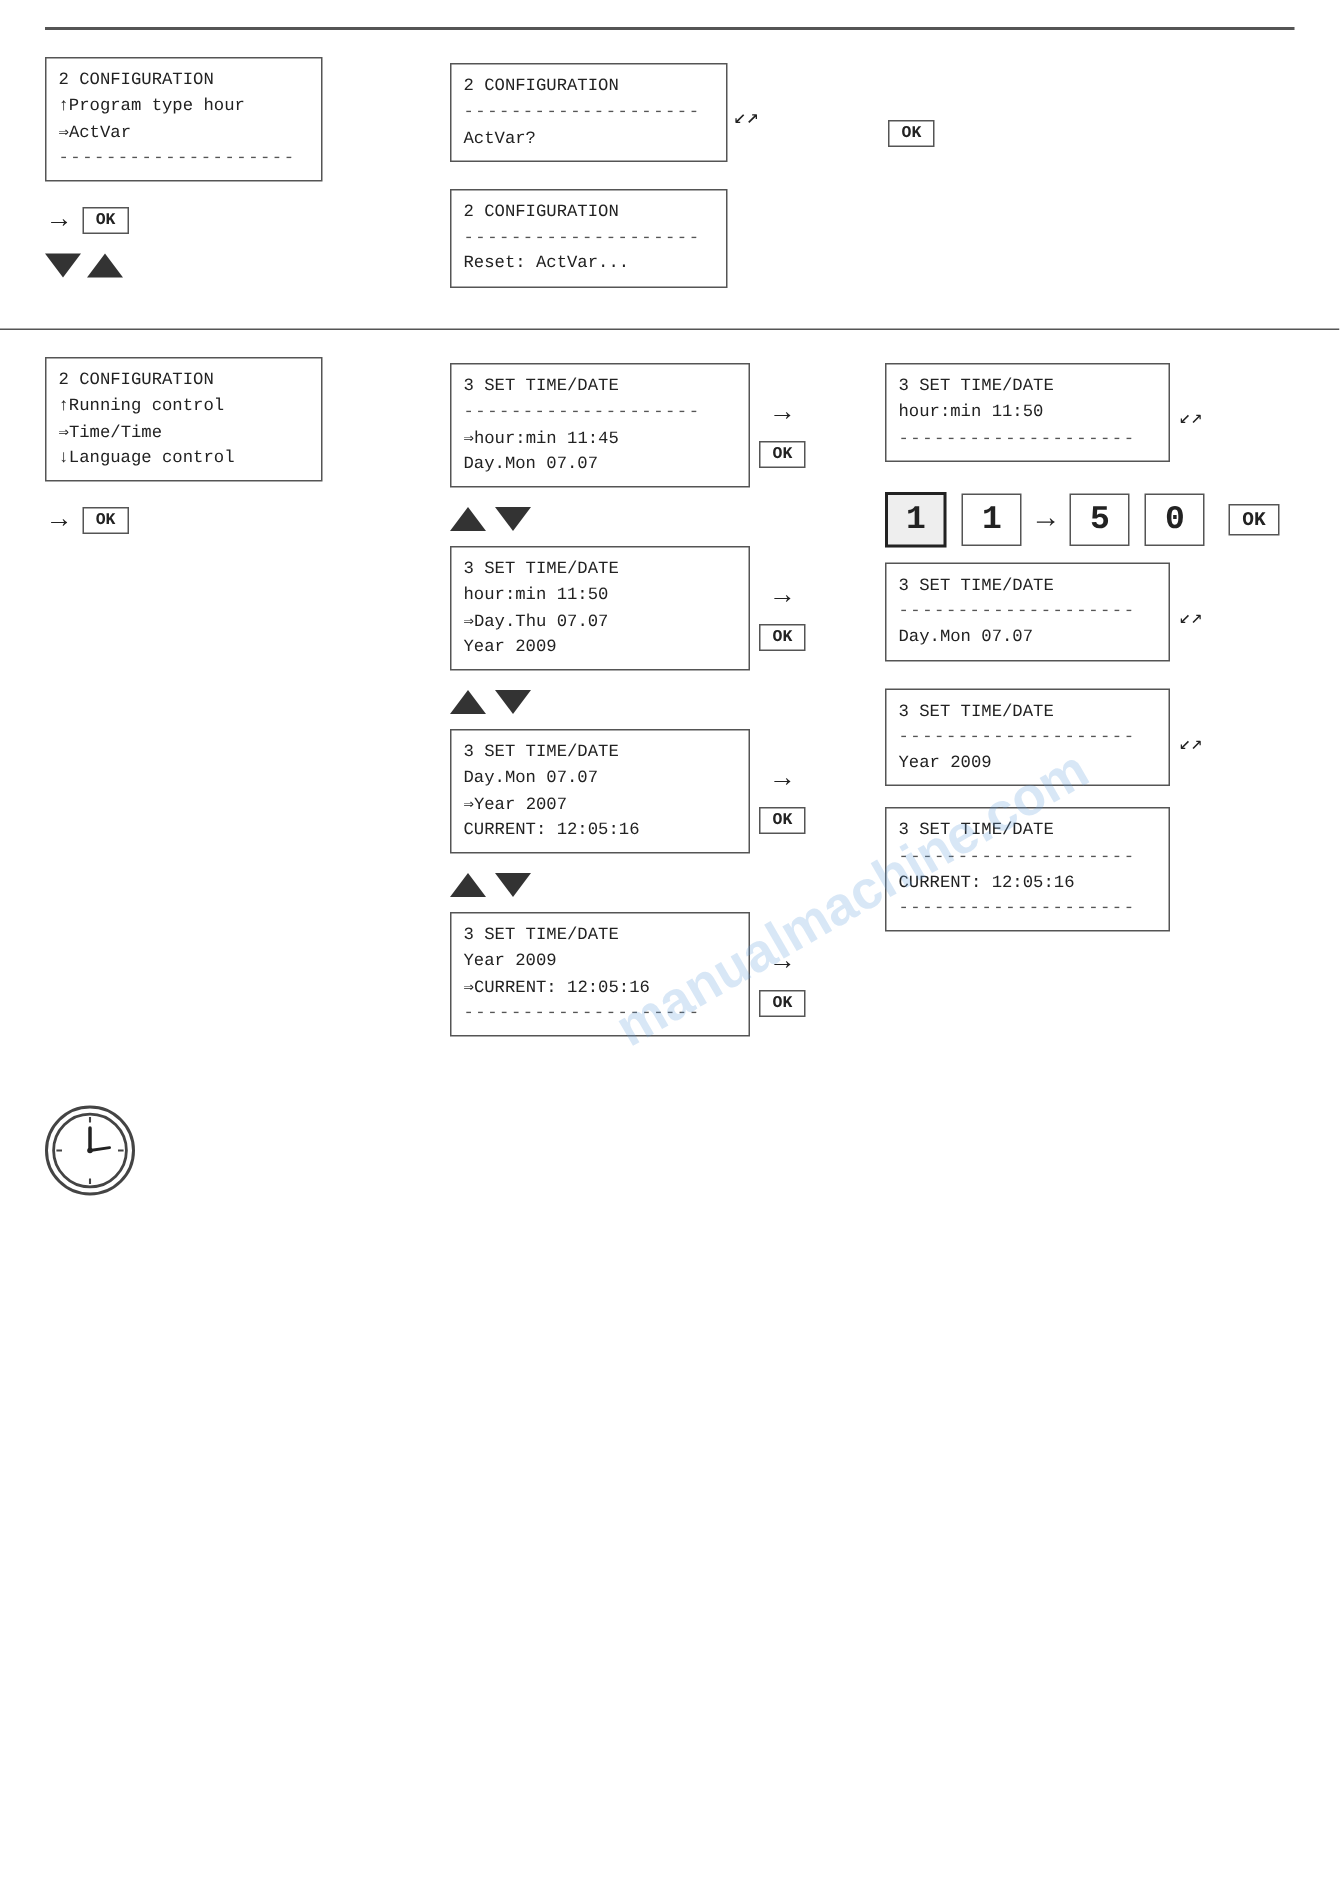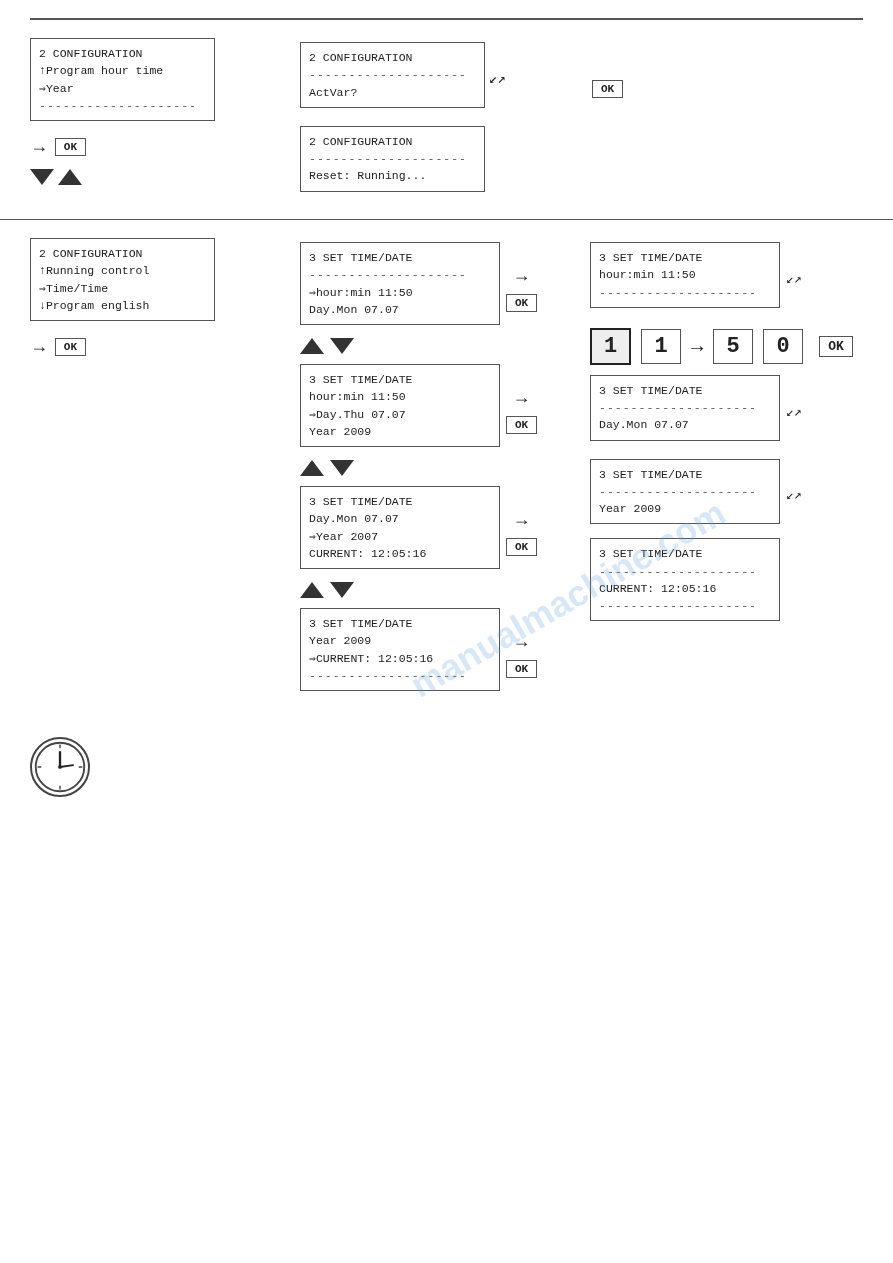--- a/index.html
+++ b/index.html
@@ -187,22 +187,22 @@
 <body>
 
 <div class="page">
   <div class="top-line"></div>
 
   <div class="section">
 
     <div class="col-left">
       <div class="lcd-box">
         <div>2 CONFIGURATION</div>
-        <div>↑Program hour   time</div>
-        <div>⇒Year</div>
+        <div>↑Program type   hour</div>
+        <div>⇒ActVar</div>
         <div class="dashes">--------------------</div>
       </div>
       <div class="row-inline">
         <span class="arrow-right">→</span>
         <span class="ok-btn">OK</span>
       </div>
       <div class="nav-arrows">
         <div class="tri-down"></div>
         <div class="tri-up"></div>
       </div>
@@ -214,54 +214,54 @@
           <div>2 CONFIGURATION</div>
           <div class="dashes">--------------------</div>
           <div>ActVar?</div>
         </div>
         <span style="font-size:14px;align-self:center;">↙↗</span>
       </div>
       <div style="margin-top:10px;">
         <div class="lcd-box">
           <div>2 CONFIGURATION</div>
           <div class="dashes">--------------------</div>
-          <div>Reset: Running...</div>
+          <div>Reset: ActVar...</div>
         </div>
       </div>
     </div>
 
     <div class="col-right">
       <div style="padding-top:40px;">
         <span class="ok-btn">OK</span>
       </div>
     </div>
   </div>
 
   <div class="section-bottom">
 
     <div class="col-left">
       <div class="lcd-box">
         <div>2 CONFIGURATION</div>
         <div>↑Running      control</div>
         <div>⇒Time/Time</div>
-        <div>↓Program    english</div>
+        <div>↓Language    control</div>
       </div>
       <div class="row-inline">
         <span class="arrow-right">→</span>
         <span class="ok-btn">OK</span>
       </div>
     </div>
 
     <div class="col-mid">
 
       <div class="row-inline" style="margin-bottom:2px;">
         <div class="lcd-box" style="min-width:200px;">
           <div>3 SET TIME/DATE</div>
           <div class="dashes">--------------------</div>
-          <div>⇒hour:min       11:50</div>
+          <div>⇒hour:min       11:45</div>
           <div>  Day.Mon       07.07</div>
         </div>
         <div style="display:flex;flex-direction:column;align-items:center;gap:2px;">
           <span class="arrow-right">→</span>
           <span class="ok-btn">OK</span>
         </div>
       </div>
       <div class="small-arrows" style="margin-bottom:6px;">
         <div class="tri-up"></div>
         <div class="tri-down"></div>

